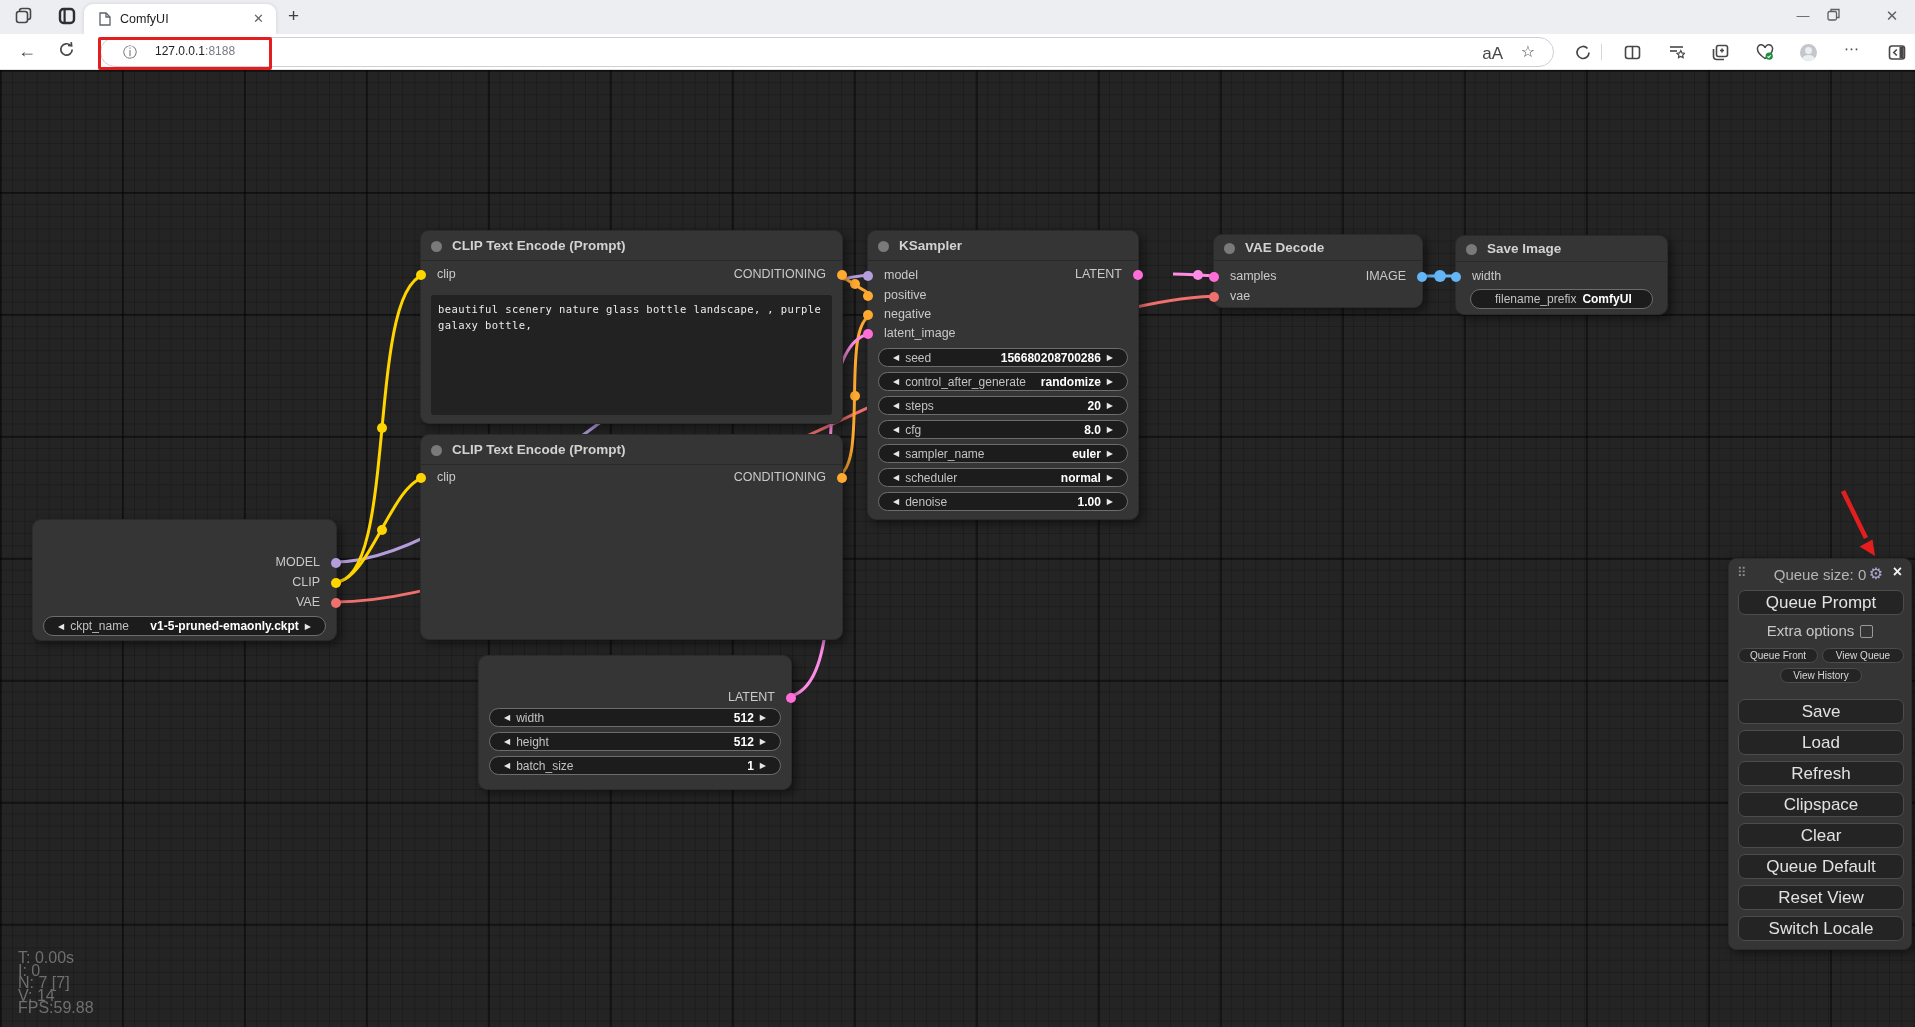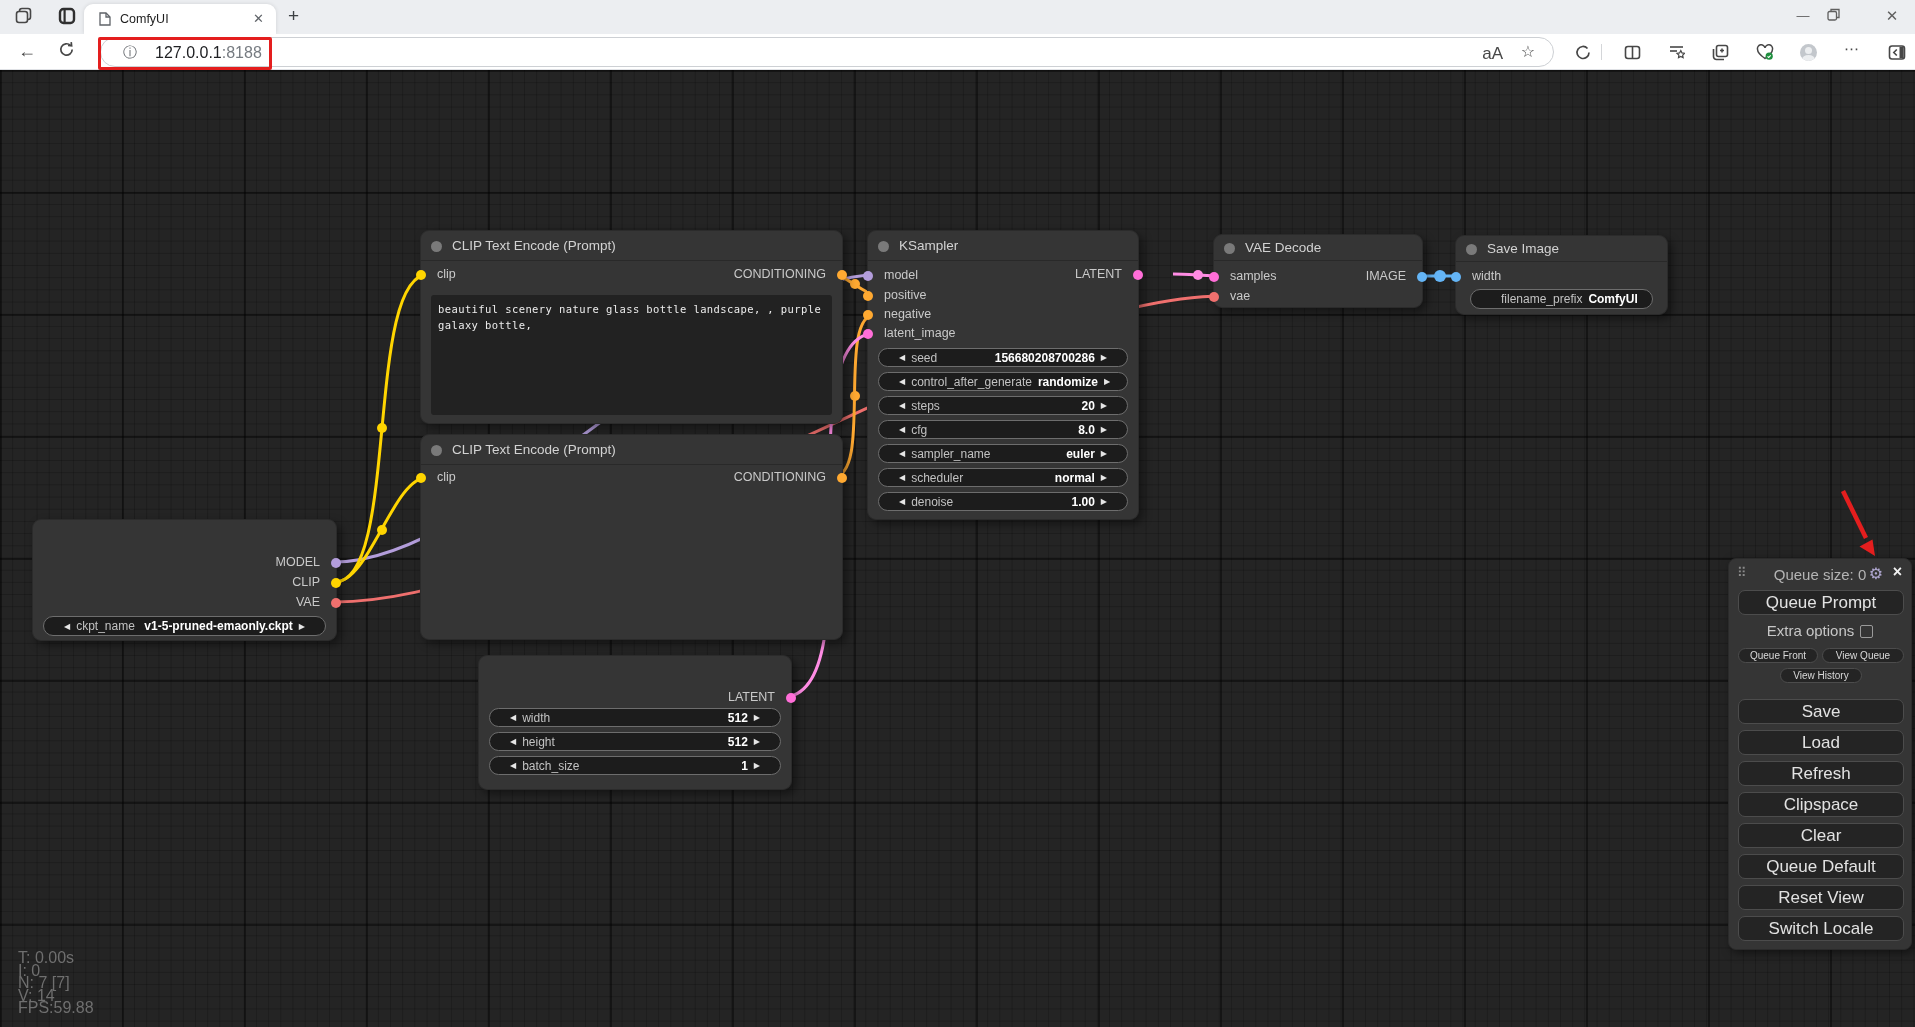--- a/index.html
+++ b/index.html
@@ -16,21 +16,21 @@
   #tab-title { position:absolute; left:36px; top:8px; font-size:12.5px; color:#1d1d1d; }
   #tab-close { position:absolute; right:12px; top:7px; font-size:13px; color:#5f6368; cursor:default; }
   #new-tab { position:absolute; left:288px; top:5px; font-size:19px; font-weight:300; color:#3c4043; }
   .winctl { position:absolute; top:0; width:46px; height:32px; text-align:center; line-height:32px; color:#5f5f5f; font-size:13px; }
   #toolbar { position:absolute; left:0; top:34px; width:1915px; height:36px; background:#ffffff;
              border-bottom:1px solid #dfe1e5; z-index:6; }
   .nav-icon { position:absolute; top:7px; color:#474747; font-size:18px; }
   #urlbar { position:absolute; left:100px; top:3px; width:1454px; height:30px; background:#ffffff;
             border:1px solid #cdd0d4; border-radius:16px; }
   #url-info { position:absolute; left:22px; top:6px; color:#5f6368; font-size:14px; }
-  #url-text { position:absolute; left:54px; top:6px; font-size:16px; color:#202124; }
+  #url-text { position:absolute; left:54px; top:6px; font-size:12px; color:#202124; }
   #url-port { color:#767b81; }
   #url-translate { position:absolute; right:50px; top:6px; font-size:17px; color:#474747;text-align:right; }
   #url-star { position:absolute; right:18px; top:4px; font-size:16px; color:#474747; }
   .right-icon { position:absolute; top:10px; width:17px; height:17px; }
   #toolbar-divider { position:absolute; left:1601px; top:10px; width:1px; height:16px; background:#d4d6d9; }
   #avatar-icon { border-radius:50%; background:#c3c7cc; overflow:hidden; }
   #avatar-icon::before { content:""; position:absolute; left:5px; top:3px; width:7px; height:7px; border-radius:50%; background:#eceef0; }
   #avatar-icon::after { content:""; position:absolute; left:2px; top:11px; width:13px; height:9px; border-radius:50%; background:#eceef0; }
 
   
@@ -49,30 +49,30 @@
             z-index:1; }
   #wires { position:absolute; left:0; top:0; width:1915px; height:1027px; z-index:2; pointer-events:none; }
 
   
   .node { position:absolute; background:#353535; border:1px solid #2b2b2b; border-radius:9px;
           box-shadow:4px 4px 10px rgba(0,0,0,.45); z-index:3; }
   .node-title { position:absolute; left:0; top:0; right:0; height:30px; border-bottom:1px solid #292929; }
   .node-title.small { height:26px; }
   .tdot { position:absolute; left:10px; top:10px; width:11px; height:11px; border-radius:50%; background:#7a7a7a; }
   .node-title.small .tdot { top:8px; }
-  .ttext { position:absolute; left:31px; top:7px; font-size:13.5px; color:#d2d2d2; white-space:nowrap; }
+  .ttext { position:absolute; left:31px; top:7px; font-size:13.5px; color:#d2d2d2; white-space:nowrap;font-weight:bold; }
   .node-title.small .ttext { top:5px; }
   .port { position:absolute; width:10px; height:10px; border-radius:50%; }
   .port.in  { left:-5px; }
   .port.out { right:-5px; }
   .c-model{background:#b39ddb} .c-clip{background:#ffd500} .c-vae{background:#f0706e}
   .c-cond{background:#ffa931} .c-latent{background:#ff6ed8} .c-image{background:#64b5f6}
   .slot-label { position:absolute; font-size:12.5px; color:#c9c9c9; white-space:nowrap; }
   .widget { position:absolute; height:19px; display:flex; align-items:center; gap:6px;
-            background:#1c1c1c; border:1px solid #6d6d6d; border-radius:10px; padding:0 20px; }
+            background:#1c1c1c; border:1px solid #6d6d6d; border-radius:10px; padding:0 14px; }
   .warrow { color:#e6e6e6; font-size:8px; line-height:19px; }
   .wlabel { color:#c2c2c2; font-size:12px; white-space:nowrap; }
   .wvalue { margin-left:auto; color:#ffffff; font-size:12px; font-weight:bold; white-space:nowrap; }
   .prompt-text { position:absolute; left:10px; right:10px; background:#222222; border-radius:3px;
                  color:#ececec; font-family:"DejaVu Sans Mono", monospace; font-size:10.5px;
                  letter-spacing:.4px; padding:6px 7px; line-height:1.55; overflow:hidden; }
 
   
   #queue-panel { position:absolute; left:1728px; top:558px; width:184px; height:392px; background:#353535;
                  border:1px solid #2b2b2b; border-radius:8px; box-shadow:3px 3px 10px rgba(0,0,0,.5); z-index:4; }

